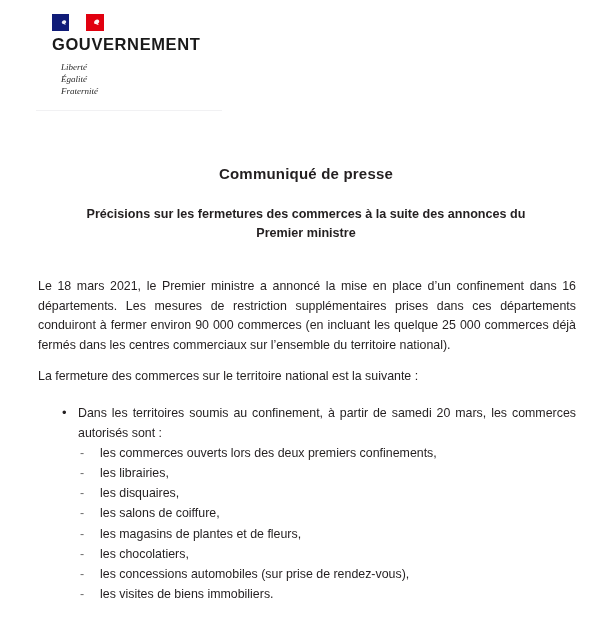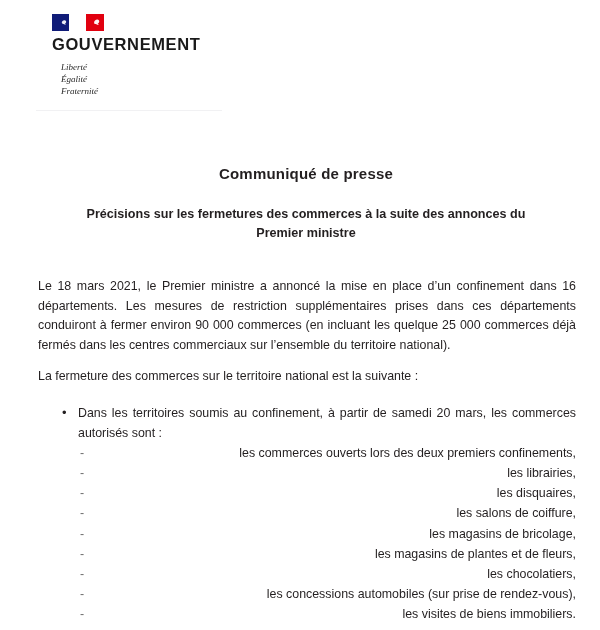--- a/index.html
+++ b/index.html
@@ -144,21 +144,21 @@
   ul.dashes {
     list-style: none;
     margin: 0;
     padding: 0;
   }
   ul.dashes > li {
     position: relative;
     padding-left: 22px;
     font-size: 12.4px;
     line-height: 1.62;
-    text-align: right;
+    text-align: left;
     color: #231f20;
   }
   ul.dashes > li::before {
     content: "-";
     position: absolute;
     left: 2px;
     top: 0;
     color: #6d6d6d;
   }
 </style>
@@ -199,21 +199,20 @@
 
     <ul class="bullets">
       <li>
         <span class="underlined">Dans les territoires soumis au confinement</span><span>, à partir de samedi 20 mars, les commerces autorisés sont :</span>
 
         <ul class="dashes">
           <li>les commerces ouverts lors des deux premiers confinements,</li>
           <li>les librairies,</li>
           <li>les disquaires,</li>
           <li>les salons de coiffure,</li>
-          <li>les magasins de bricolage,</li>
           <li>les magasins de plantes et de fleurs,</li>
           <li>les chocolatiers,</li>
           <li>les concessions automobiles (sur prise de rendez-vous),</li>
           <li>les visites de biens immobiliers.</li>
         </ul>
       </li>
     </ul>
 
   </div>
 </div>

